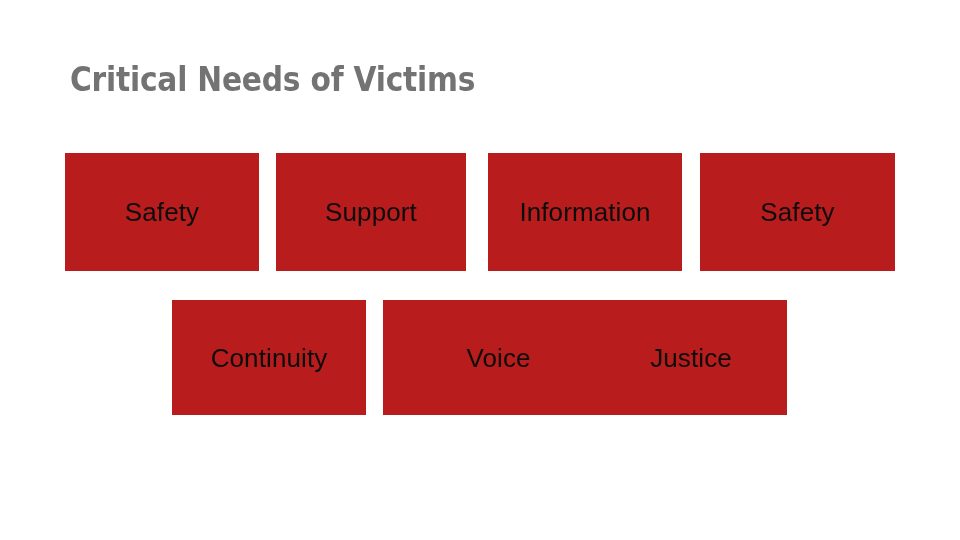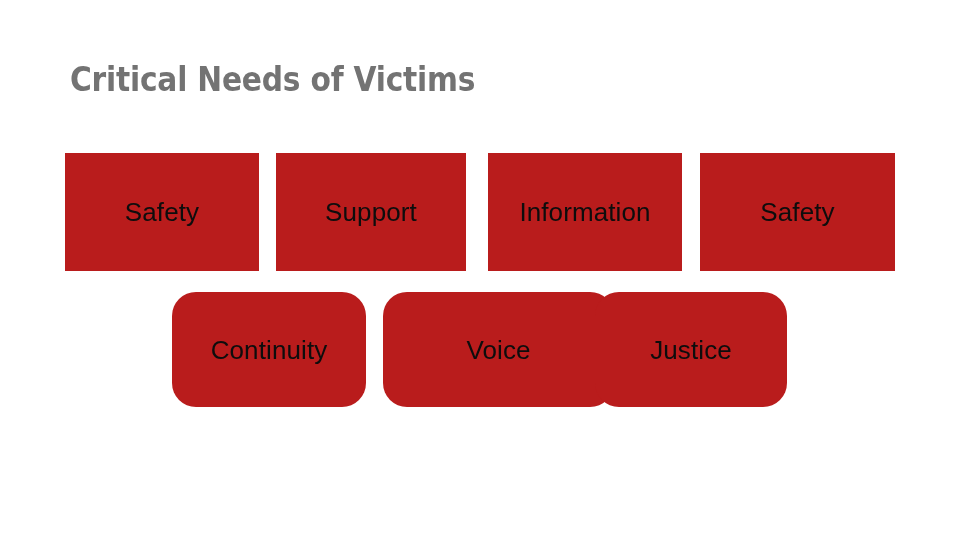--- a/index.html
+++ b/index.html
@@ -56,21 +56,21 @@
   }
 
   
   .row1 { top: 153px; height: 118px; }
   .b-safety      { left: 65px;  width: 194px; }
   .b-support     { left: 276px; width: 190px; }
   .b-information { left: 488px; width: 194px; }
   .b-access      { left: 700px; width: 195px; }
 
   
-  .row2 { top: 292px; height: 115px; border-radius: 24px; }
+  .row2 { top: 300px; height: 115px; }
   .b-continuity { left: 172px; width: 194px; }
   .b-voice      { left: 383px; width: 231px; }
   .b-justice    { left: 595px; width: 192px; }
 </style>
 </head>
 <body>
 
 <div id="slide">
 
   <div class="slide-title">Critical Needs of Victims</div>

